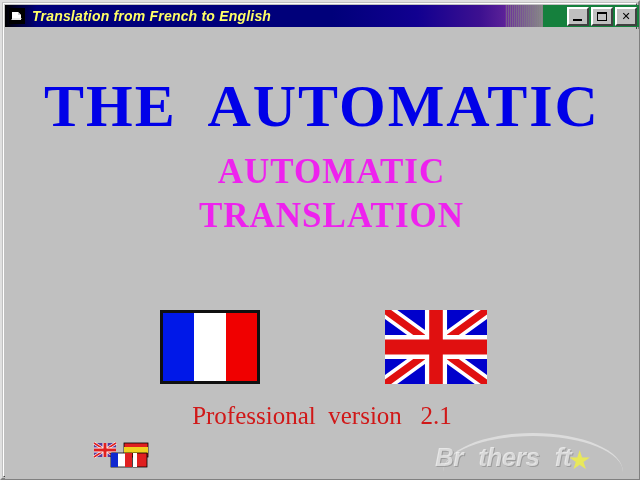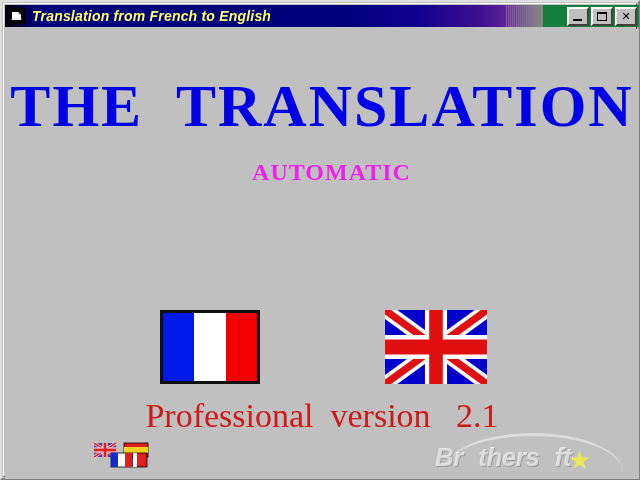--- a/index.html
+++ b/index.html
@@ -176,21 +176,21 @@
 
   
   .subhead {
     position: absolute;
     left: 0; right: 0;
     top: 121px;
     text-align: center;
     color: #ee22ee;
     font-family: "Liberation Serif", serif;
     font-weight: bold;
-    font-size: 24px;
+    font-size: 35px;
     line-height: 44px;
     letter-spacing: 1px;
     margin-left: 19px;
   }
   .subhead div { white-space: pre; }
 
   
   .flag-fr {
     position: absolute;
     left: 155px;
@@ -216,21 +216,21 @@
 
   
   .version {
     position: absolute;
     left: 0; right: 0;
     top: 370px;
     text-align: center;
     color: #d01818;
     font-family: "Liberation Serif", serif;
     font-weight: normal;
-    font-size: 34px;
+    font-size: 25px;
     line-height: 34px;
     white-space: pre;
   }
 
   
   .footer {
     position: absolute;
     left: 0;
     right: 0;
     top: 410px;
@@ -324,24 +324,25 @@
           <span class="glyph-max"></span>
         </button>
         <button class="win-btn">
           <span class="glyph">✕</span>
         </button>
       </div>
     </div>
 
     <div class="client">
 
-      <div class="headline">THE  TRANSLATION</div>
+      <div class="headline">THE  AUTOMATIC</div>
 
       <div class="subhead">
         <div>AUTOMATIC</div>
+        <div>TRANSLATION</div>
       </div>
 
       <div class="flag-fr">
         <span class="fr-blue"></span>
         <span class="fr-white"></span>
         <span class="fr-red"></span>
       </div>
 
       <svg class="flag-uk" viewBox="0 0 60 40" preserveAspectRatio="none">
         <rect x="0" y="0" width="60" height="40" fill="#0000cc"></rect>

